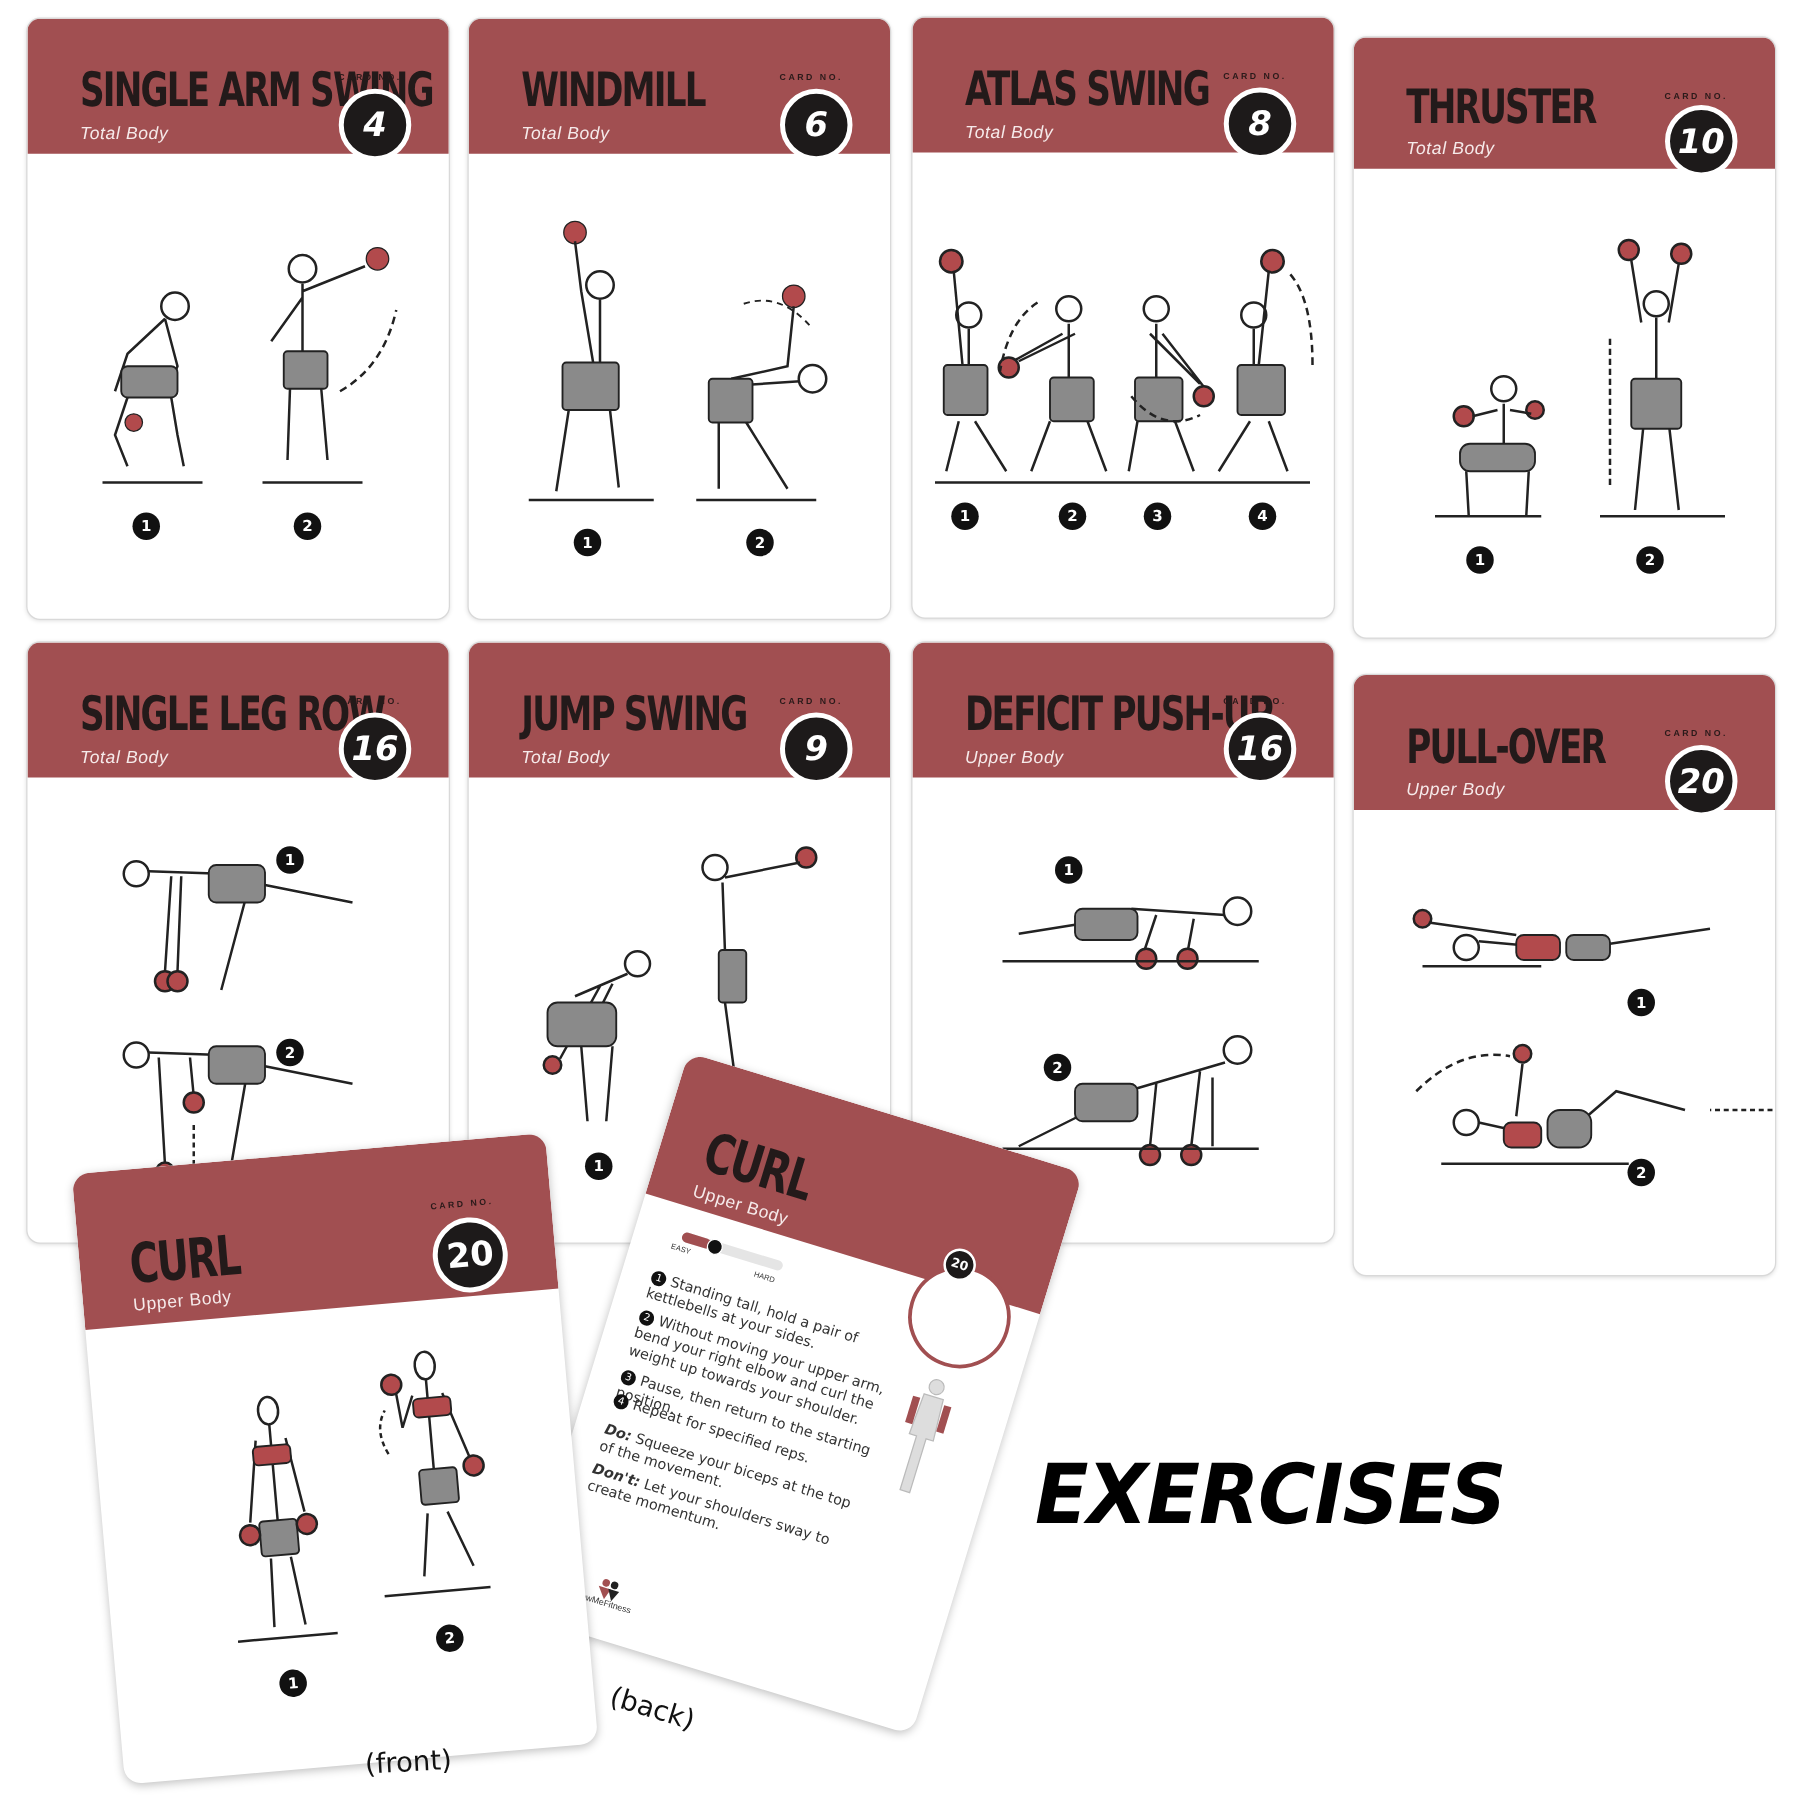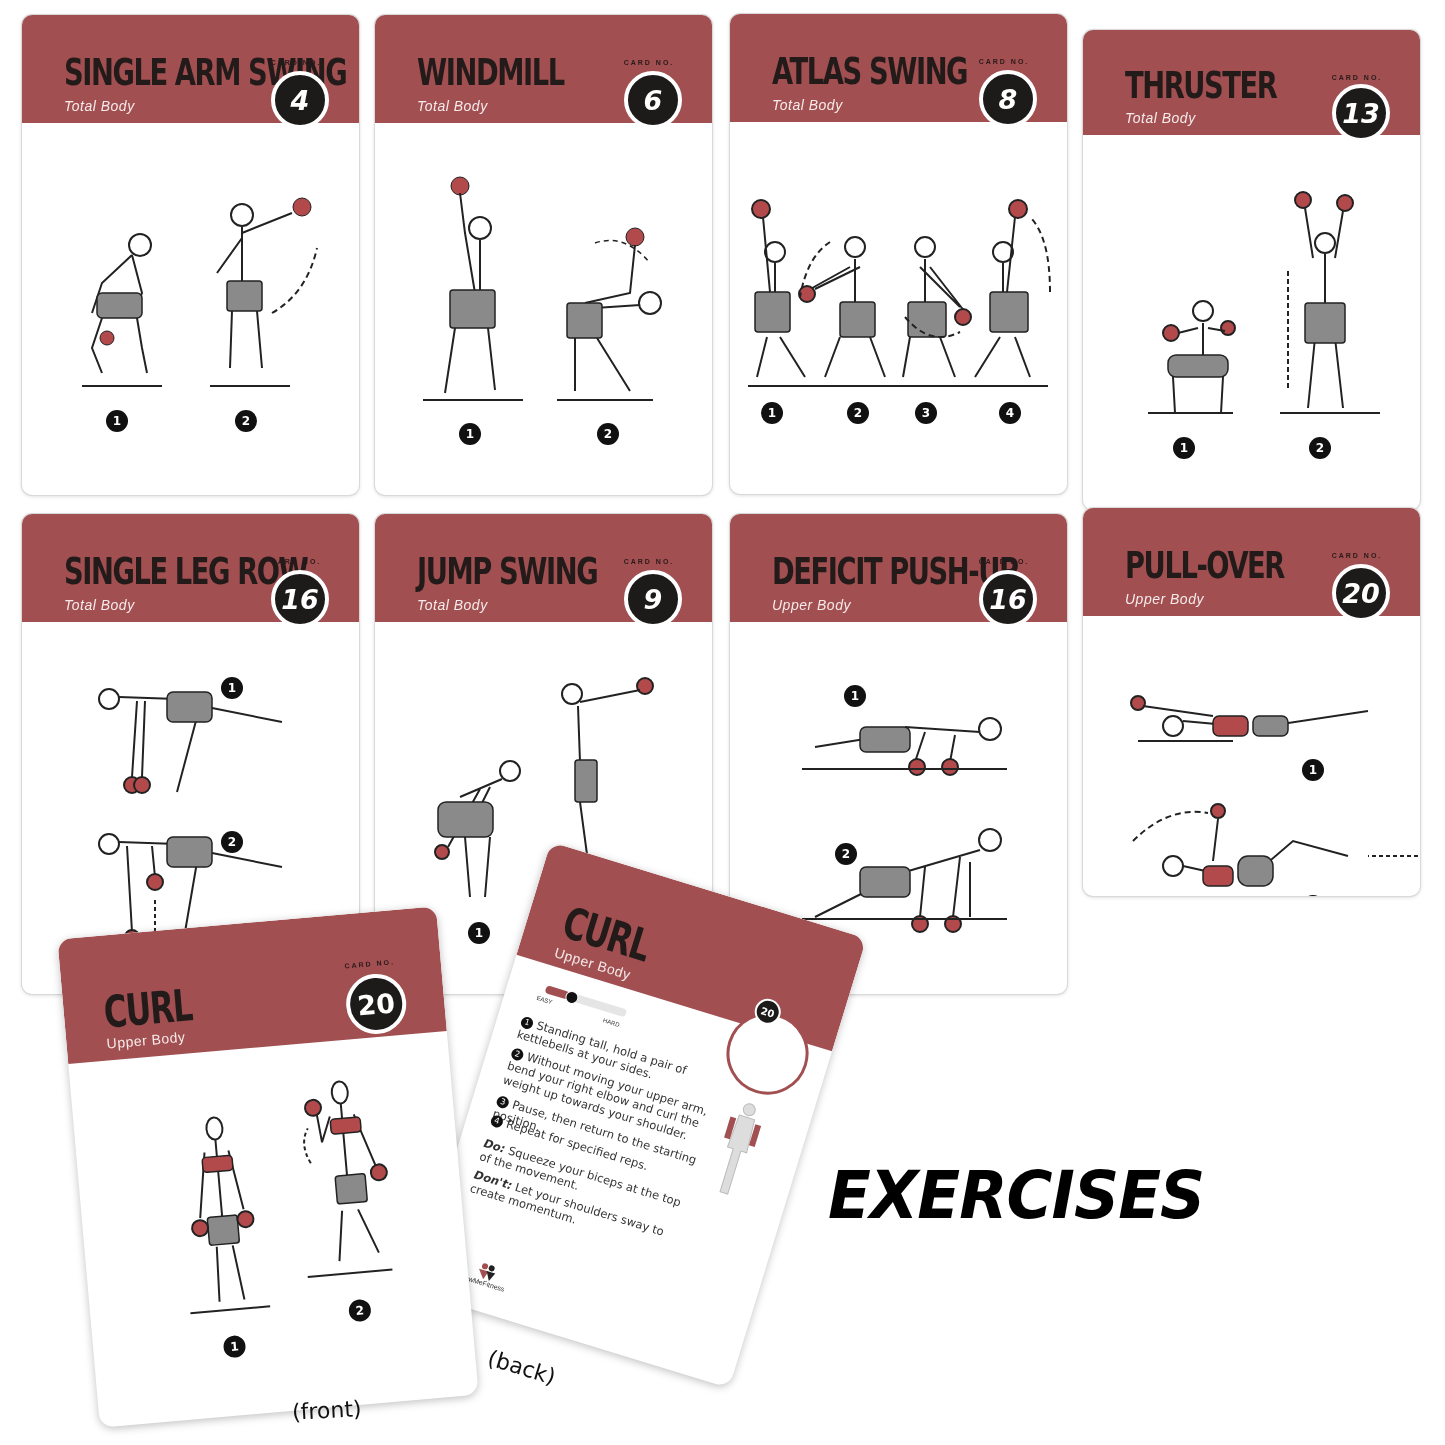--- a/index.html
+++ b/index.html
@@ -163,21 +163,21 @@
     <div class="step" style="left:185px;top:280px">3</div>
     <div class="step" style="left:269px;top:280px">4</div>
   </div>
 </div>
 
 <div class="card" style="left:1083px;top:30px;width:337px;height:480px;">
   <div class="card-header" style="height:105px"></div>
   <div class="card-title" style="top:36px">THRUSTER</div>
   <div class="card-sub" style="top:80px">Total Body</div>
   <div class="card-no-label">CARD NO.</div>
-  <div class="badge" style="top:54px">13</div>
+  <div class="badge" style="top:54px">10</div>
   <div class="illus">
     <svg class="fig" style="left:70px;top:155px" width="90" height="125">
       <g fill="none" stroke="#222" stroke-width="2">
         <circle cx="50" cy="18" r="10" fill="#fff"></circle>
         <circle cx="18" cy="40" r="8" fill="#b24a4c"></circle>
           <circle cx="75" cy="35" r="7" fill="#b24a4c"></circle>
         <path d="M50 30 L50 65 M45 35 L25 40 M55 35 L72 38"></path>
         <rect x="15" y="62" width="60" height="22" rx="8" fill="#8a8a8a" stroke-width="1.5"></rect>
         <path d="M20 84 L22 120 M70 84 L68 120"></path>
       </g>
@@ -282,21 +282,21 @@
           <circle cx="148" cy="102" r="8" fill="#b24a4c"></circle>
       </g>
     </svg>
     <div class="ground" style="left:72px;top:146px;width:205px;"></div>
     <div class="ground" style="left:72px;top:296px;width:205px;"></div>
     <div class="step" style="left:114px;top:63px">1</div>
     <div class="step" style="left:105px;top:221px">2</div>
   </div>
 </div>
 
-<div class="card" style="left:1083px;top:508px;width:337px;height:388px;">
+<div class="card" style="left:1083px;top:540px;width:337px;height:480px;">
   <div class="card-header"></div>
   <div class="card-title">PULL-OVER</div>
   <div class="card-sub">Upper Body</div>
   <div class="card-no-label">CARD NO.</div>
   <div class="badge">20</div>
   <div class="illus">
     <svg class="fig" style="left:45px;top:75px" width="250" height="60">
       <g fill="none" stroke="#222" stroke-width="2">
         <circle cx="10" cy="12" r="7" fill="#b24a4c"></circle>
           <circle cx="45" cy="35" r="10" fill="#fff"></circle>

